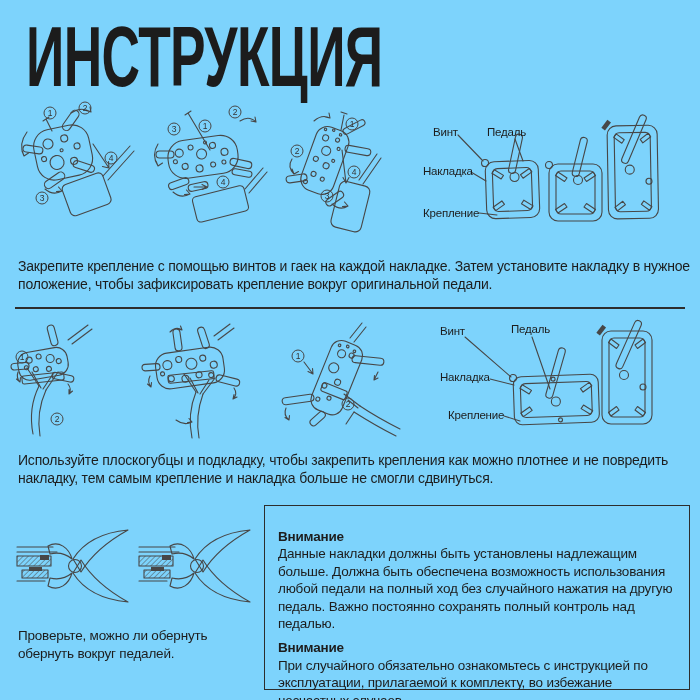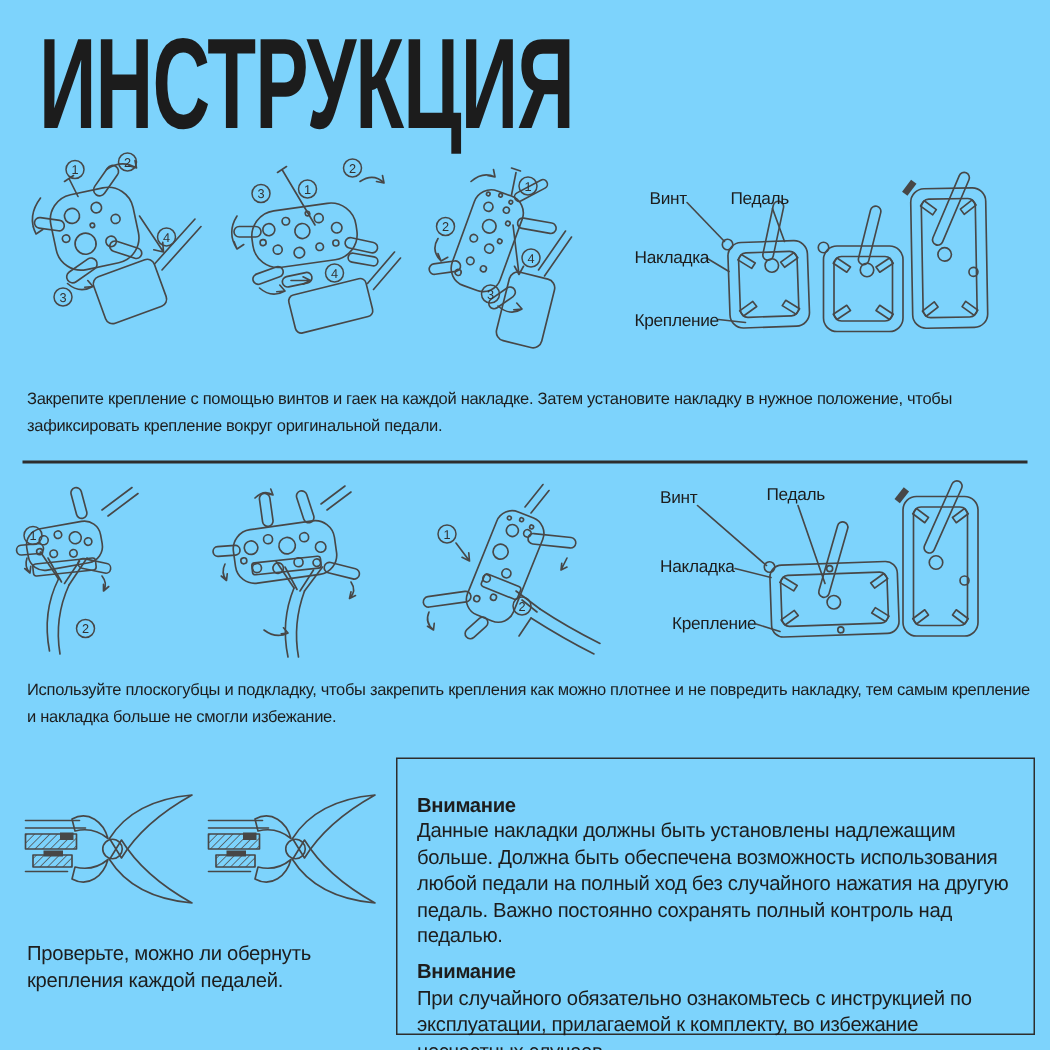--- a/index.html
+++ b/index.html
@@ -6,21 +6,21 @@
   .sheet {
     position:relative; width:700px; height:700px; background:#7dd3fc;
     font-family:"Liberation Sans", sans-serif; color:#1d1d1d; overflow:hidden;
   }
   .title {
     position:absolute; left:26px; top:13px; font-size:86px; line-height:86px;
     font-weight:bold; letter-spacing:-1px; white-space:nowrap; color:#1c1c1c;
     transform:scaleX(0.62); transform-origin:left top;
   }
   .para {
-    position:absolute; font-size:11px; line-height:17.6px; letter-spacing:-0.2px;
+    position:absolute; font-size:14px; line-height:17.6px; letter-spacing:-0.2px;
     color:#1d1d1d;
   }
   .divider { position:absolute; left:15px; top:307px; width:670px; height:2px; background:#2d2d2d; }
   .warnbox {
     position:absolute; left:264px; top:505px; width:398px; height:139px;
     border:1.4px solid #2d2d2d; padding:22px 13px;
     font-size:13.5px; line-height:17.4px; letter-spacing:-0.2px;
   }
   .warnhead { font-weight:bold; }
   .warn2 { margin-top:7px; }
@@ -407,21 +407,21 @@
     <line class="ln" x1="45" y1="22" x2="91" y2="62"></line>
     <line class="ln" x1="112" y1="22" x2="130" y2="74"></line>
     <line class="ln" x1="70" y1="64" x2="94" y2="70"></line>
     <line class="ln" x1="84" y1="101" x2="100" y2="106"></line>
     <text class="dlabel" x="20" y="20">Винт</text>
     <text class="dlabel" x="91" y="18">Педаль</text>
     <text class="dlabel" x="20" y="66">Накладка</text>
     <text class="dlabel" x="28" y="104">Крепление</text>
   </svg>
 
-  <p class="para" style="left:18px;top:452px;width:676px;margin:0">Используйте плоскогубцы и подкладку, чтобы закрепить крепления как можно плотнее и не повредить накладку, тем самым крепление и накладка больше не смогли избежание.</p>
+  <p class="para" style="left:18px;top:452px;width:676px;margin:0">Используйте плоскогубцы и подкладку, чтобы закрепить крепления как можно плотнее и не повредить накладку, тем самым крепление и накладка больше не смогли сдвинуться.</p>
 
   <svg class="diag" style="left:15px;top:520px" width="255" height="96" viewBox="0 0 255 96">
     <defs>
       <pattern id="hC" patternUnits="userSpaceOnUse" width="3.6" height="3.6" patternTransform="rotate(45)">
         <line x1="0" y1="0" x2="0" y2="3.6" stroke="#4f4f4f" stroke-width="1"></line>
       </pattern>
       <g id="plrs" class="ln">
         <line x1="2" y1="24" x2="38" y2="24"></line>
           <line x1="2" y1="29" x2="42" y2="29"></line>
         <rect x="2" y="33" width="34" height="10" fill="url(#hC)"></rect>
@@ -433,21 +433,21 @@
         <path d="M 33 63 C 44 69 54 61 57 50 C 51 55 43 57 35 55 Z"></path>
         <circle cx="60" cy="43" r="6.5"></circle>
         <path d="M 58 36 C 70 17 91 9 113 7 C 95 17 77 31 66 49 Z"></path>
         <path d="M 58 50 C 70 69 91 77 113 79 C 95 69 77 55 66 37 Z"></path>
       </g>
     </defs>
     <use href="#plrs" transform="translate(0,3)"></use>
     <use href="#plrs" transform="translate(122,3)"></use>
   </svg>
 
-  <p class="caption" style="margin:0">Проверьте, можно ли обернуть крепления каждой педалей.</p>
+  <p class="caption" style="margin:0">Проверьте, можно ли обернуть обернуть вокруг педалей.</p>
 
   <div class="warnbox">
     <div class="warnhead">Внимание</div>
     <div>Данные накладки должны быть установлены надлежащим больше. Должна быть обеспечена возможность использования любой педали на полный ход без случайного нажатия на другую педаль. Важно постоянно сохранять полный контроль над педалью.</div>
     <div class="warnhead warn2">Внимание</div>
     <div>При случайного обязательно ознакомьтесь с инструкцией по эксплуатации, прилагаемой к комплекту, во избежание несчастных случаев.</div>
   </div>
 
 </div>
 

